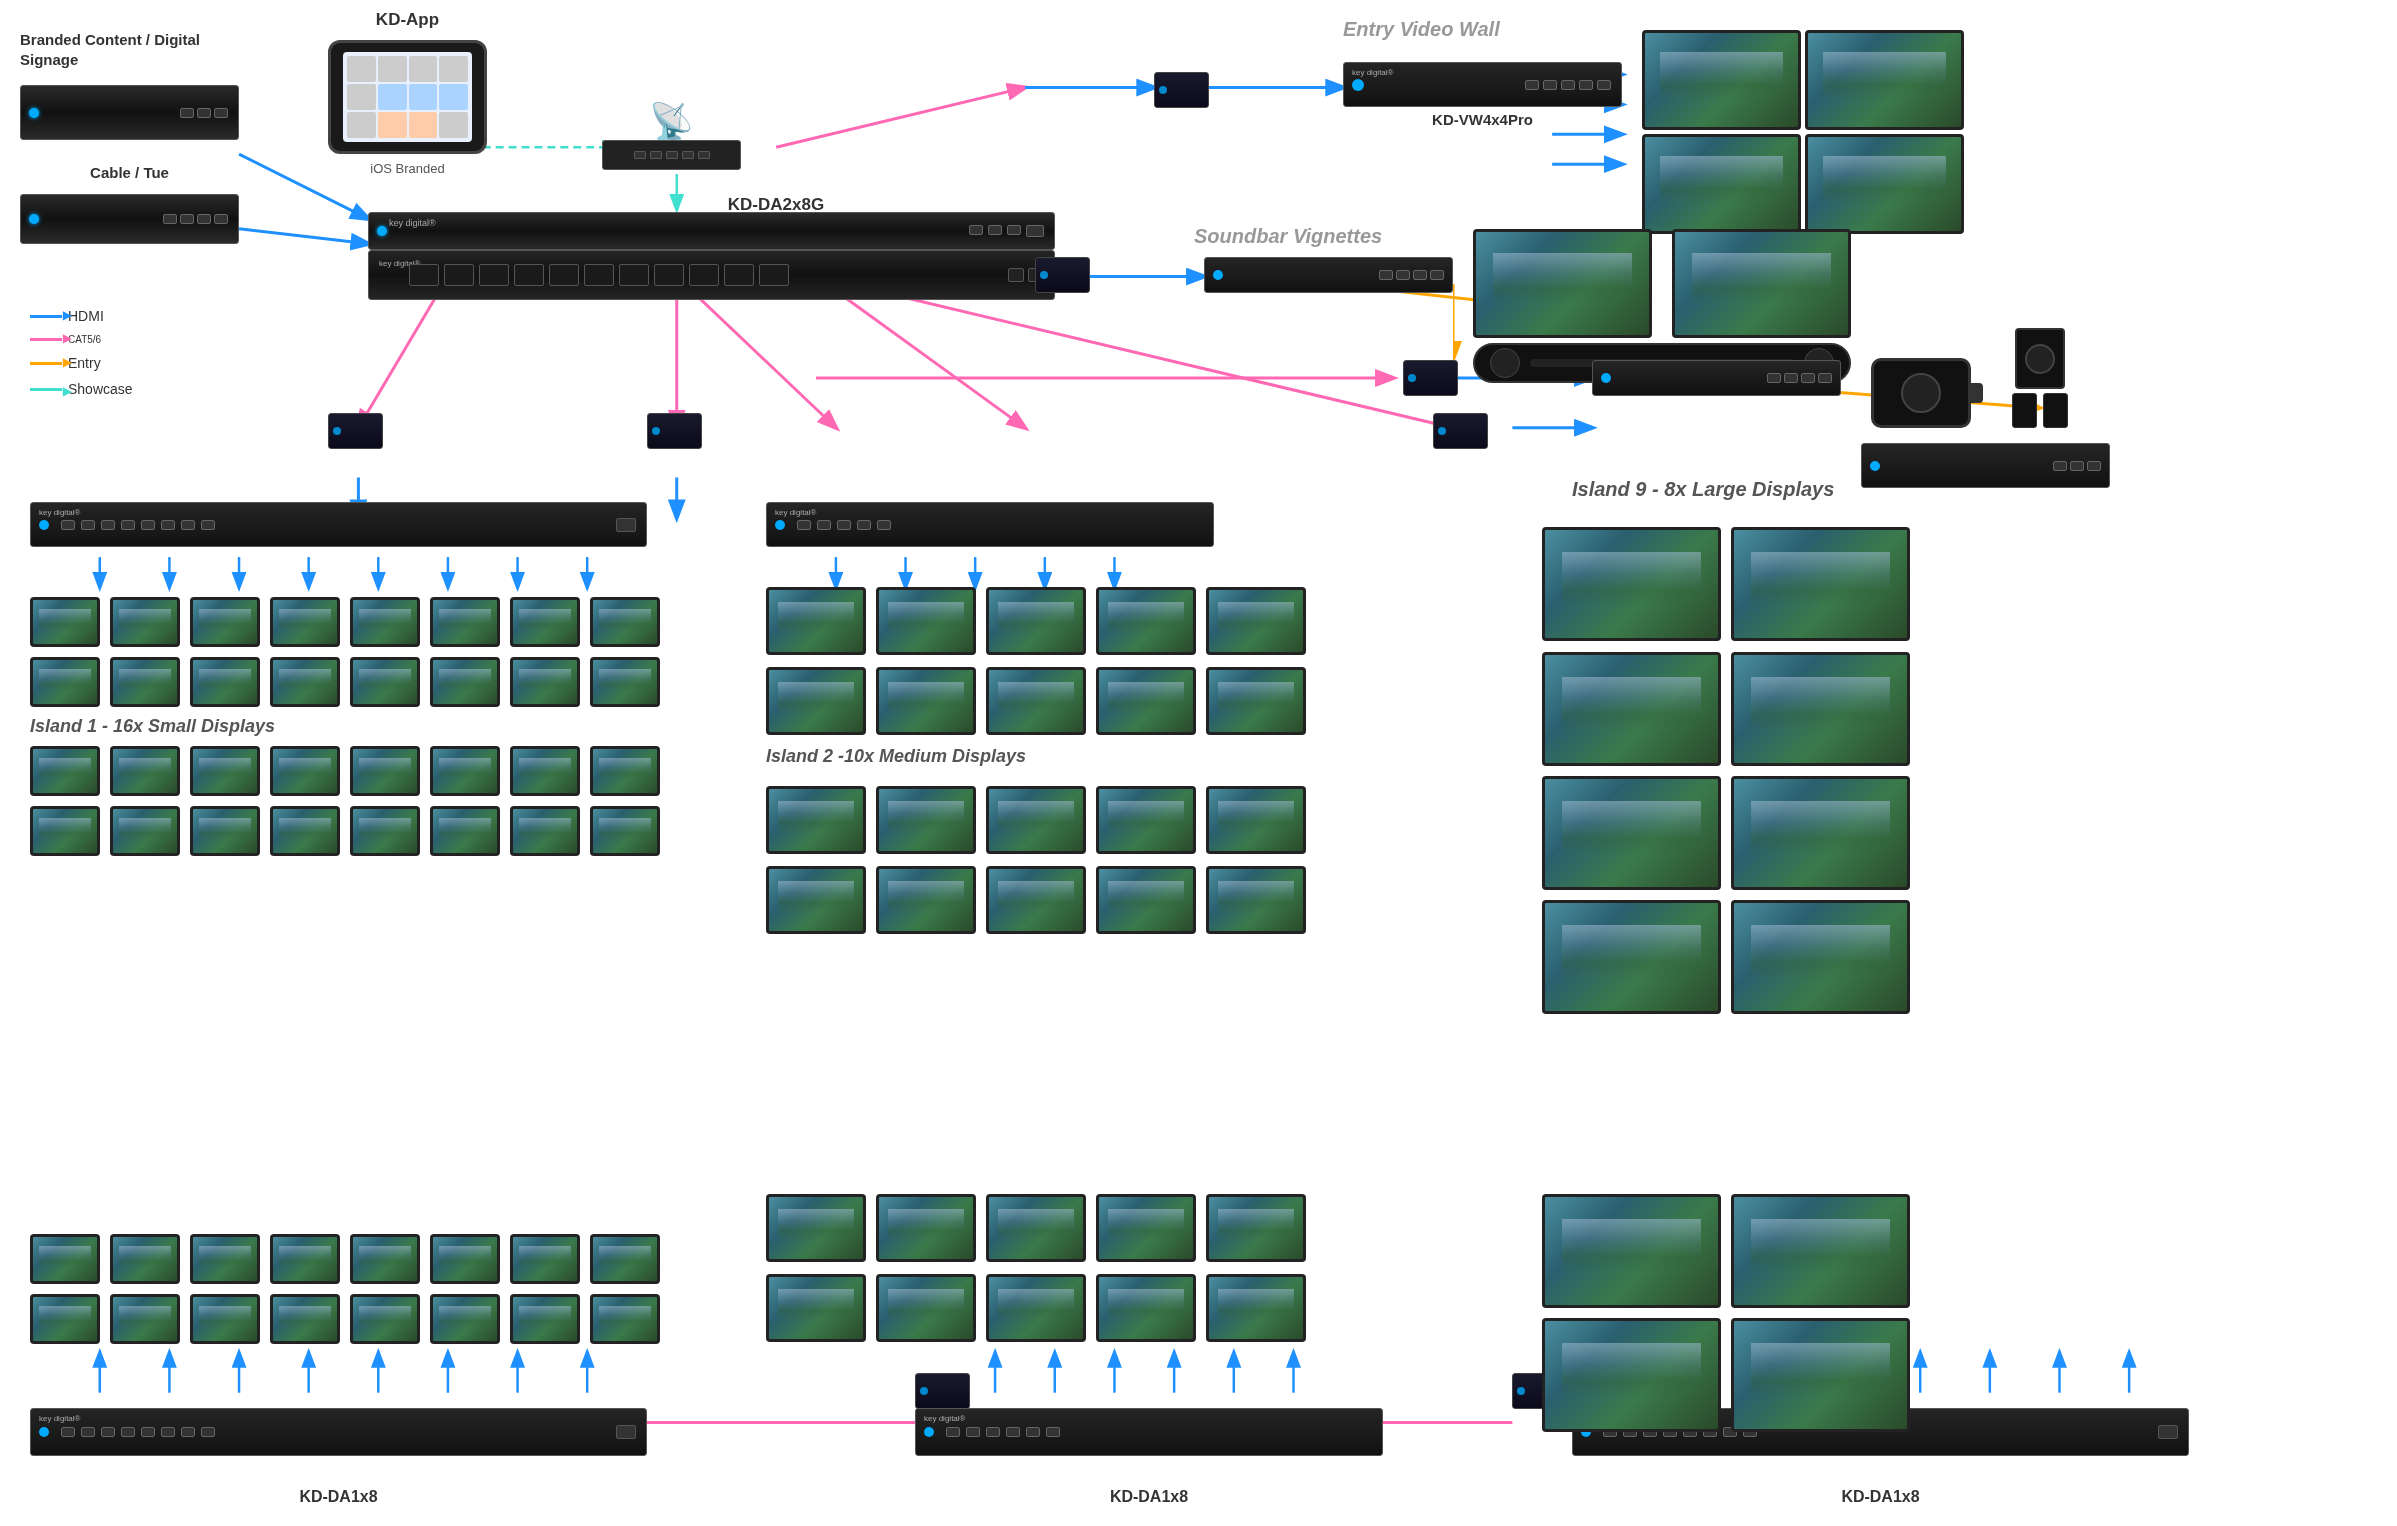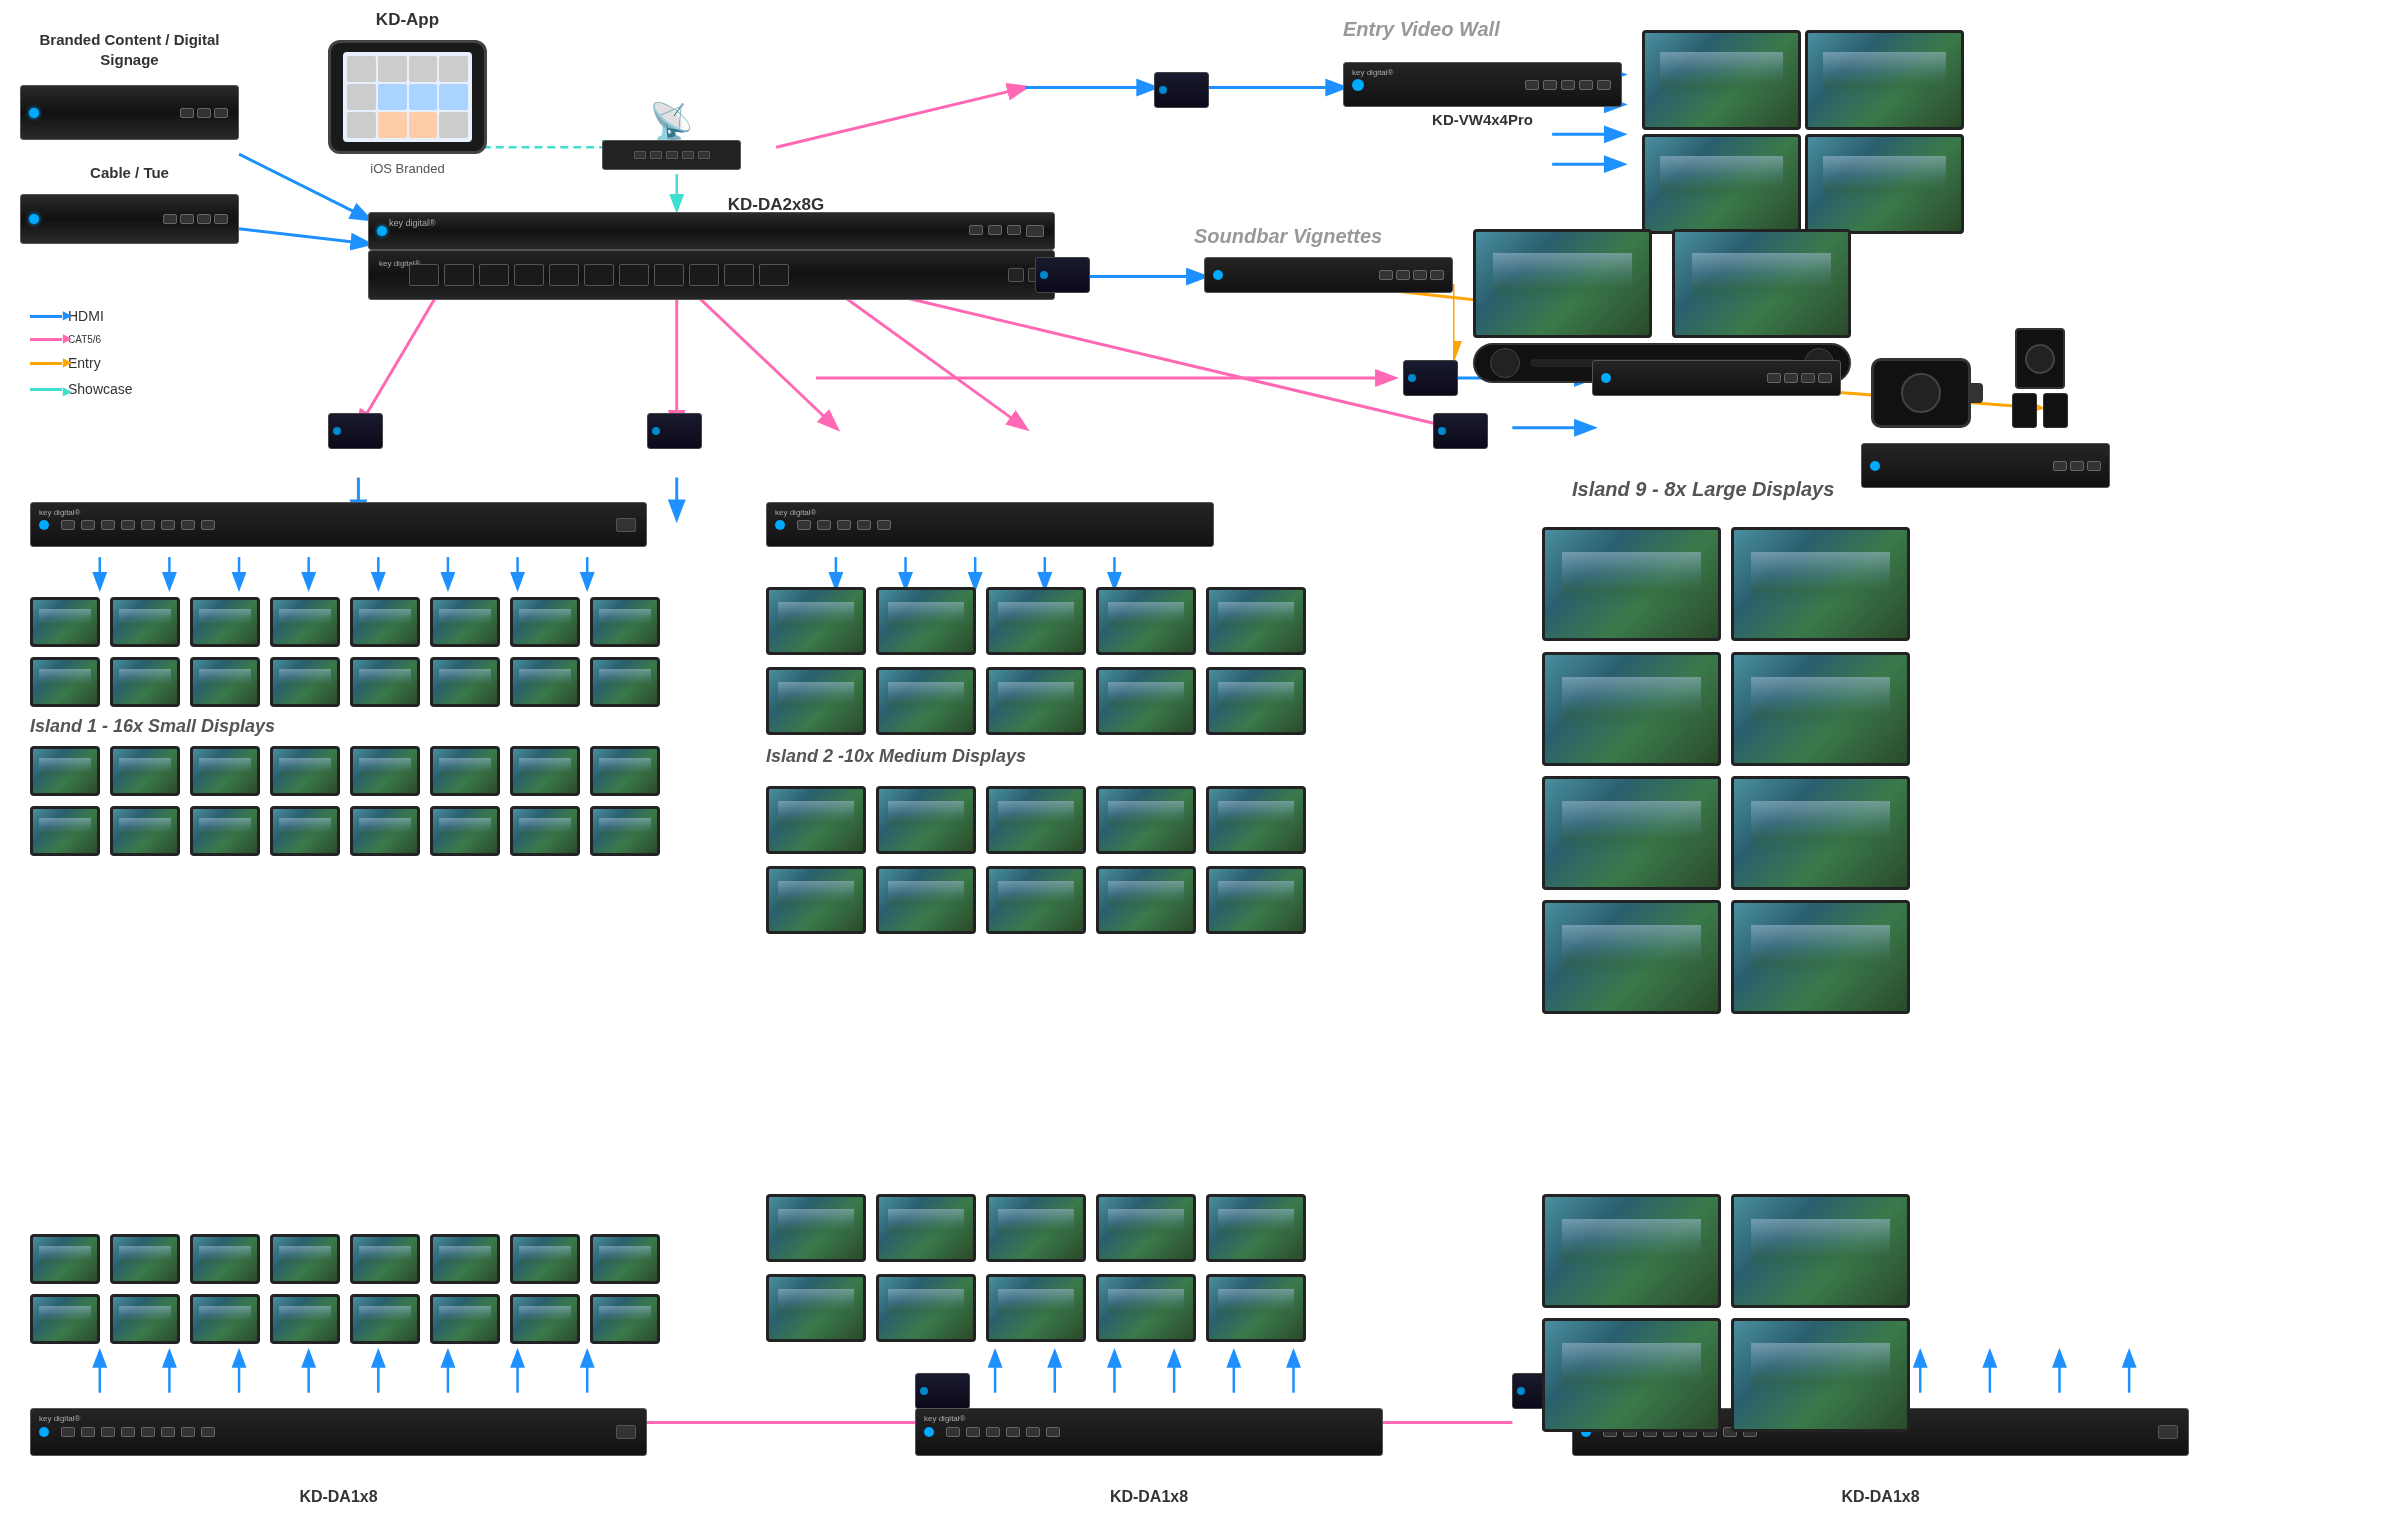--- a/index.html
+++ b/index.html
@@ -191,21 +191,21 @@
 
     <line x1="820" y1="278" x2="1460" y2="430" stroke="#ff69b4" stroke-width="3" marker-end="url(#arrow-pink)"></line>
     <line x1="1520" y1="430" x2="1600" y2="430" stroke="#1e90ff" stroke-width="3" marker-end="url(#arrow-blue)"></line>
 
     <line x1="1560" y1="75" x2="1630" y2="75" stroke="#1e90ff" stroke-width="3" marker-end="url(#arrow-blue)"></line>
     <line x1="1560" y1="105" x2="1630" y2="105" stroke="#1e90ff" stroke-width="3" marker-end="url(#arrow-blue)"></line>
     <line x1="1560" y1="135" x2="1630" y2="135" stroke="#1e90ff" stroke-width="3" marker-end="url(#arrow-blue)"></line>
     <line x1="1560" y1="165" x2="1630" y2="165" stroke="#1e90ff" stroke-width="3" marker-end="url(#arrow-blue)"></line>
   </svg>
 
-  <div style="position:absolute; left:20px; top:30px; font-size:15px; font-weight:bold; color:#333; text-align:center; width:219px; line-height:1.3;">
+  <div style="position:absolute; left:20px; top:30px; font-size:15px; font-weight:bold; color:#333; text-align:left; width:219px; line-height:1.3;">
     <span>Branded Content /
 Digital Signage</span>
   </div>
 
   <div style="position:absolute; left:20px; top:85px; width:219px; height:55px;" class="rack-unit">
     <div class="rack-unit-ports">
       <div class="port"></div>
         <div class="port"></div>
         <div class="port"></div>
     </div>

